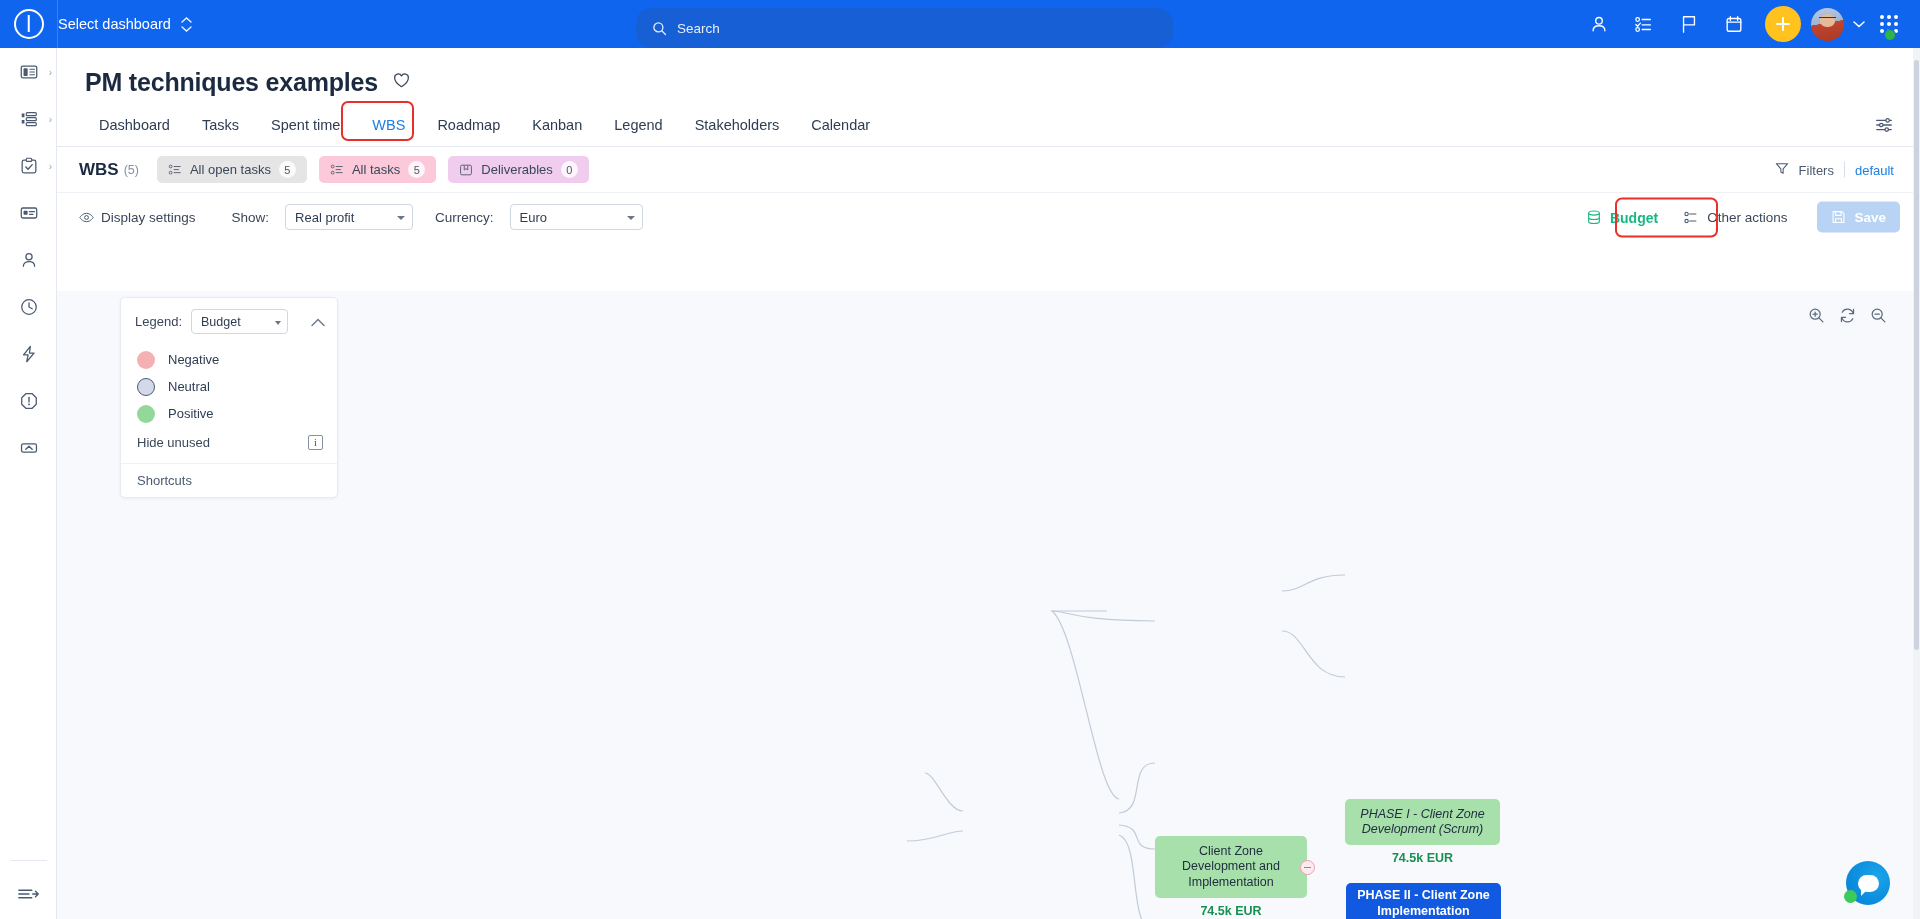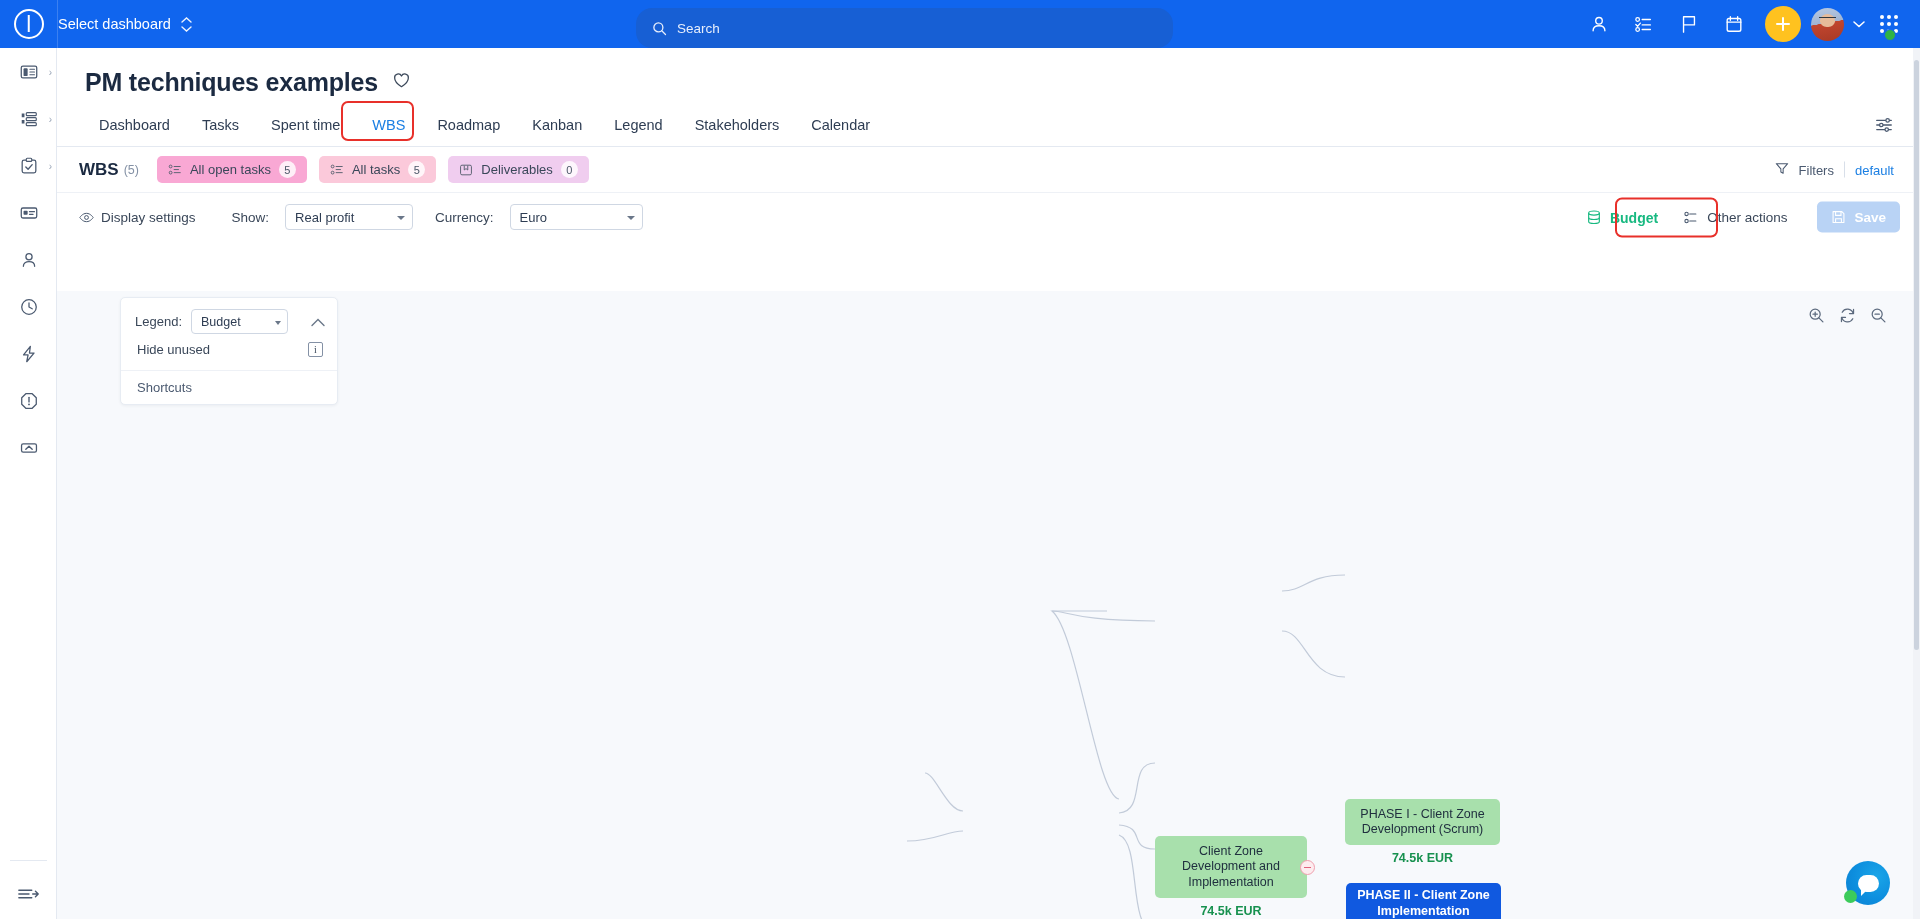--- a/index.html
+++ b/index.html
@@ -529,21 +529,21 @@
           <circle cx="8" cy="11" r="1.9" stroke="#4b5a70" stroke-width="1.4" fill="#fff"></circle>
           <circle cx="14" cy="16" r="1.9" stroke="#4b5a70" stroke-width="1.4" fill="#fff"></circle>
         </svg>
     </div>
   </div>
 
   <div class="wbs-bar">
     <span class="wbs-title">WBS</span>
     <span class="wbs-count">(5)</span>
     <div class="chips">
-      <div class="chip" style="background:#f9a8d4;">
+      <div class="chip" style="background:#e5e5e5;">
         <svg width="14" height="14" viewBox="0 0 16 16">
             <circle cx="3" cy="4" r="1.6" stroke="#5a6170" stroke-width="1.1" fill="none"></circle>
             <circle cx="3" cy="11" r="1.6" stroke="#5a6170" stroke-width="1.1" fill="none"></circle>
             <path d="M7 4h7M7 11h7M7 7.5h5" stroke="#5a6170" stroke-width="1.1" stroke-linecap="round"></path>
           </svg>
         <span>All open tasks</span>
         <span class="chip-count">5</span>
       </div>
       <div class="chip" style="background:#fbc9da;">
         <svg width="14" height="14" viewBox="0 0 16 16">
@@ -651,20 +651,34 @@
         <div class="legend-sel">
           <span>Budget</span>
           <span class="caret"></span>
         </div>
         <span class="legend-collapse">
           <svg width="14" height="9" viewBox="0 0 14 9">
               <path d="M1 7.5L7 1.5l6 6" stroke="#6a7789" stroke-width="1.4" fill="none" stroke-linecap="round"></path>
             </svg>
         </span>
       </div>
+      <div class="legend-rows">
+        <div class="legend-row">
+          <span class="swatch" style="background:#f5b0b4;"></span>
+          <span>Negative</span>
+        </div>
+        <div class="legend-row">
+          <span class="swatch" style="background:#d4d9ea;border:1.4px solid #4b5a70;"></span>
+          <span>Neutral</span>
+        </div>
+        <div class="legend-row">
+          <span class="swatch" style="background:#93d79b;"></span>
+          <span>Positive</span>
+        </div>
+      </div>
       <div class="legend-hide">
         <span>Hide unused</span>
         <span class="info-box">i</span>
       </div>
       <div class="legend-foot">
         <span>Shortcuts</span>
       </div>
     </div>
 
     <svg class="links" width="1863" height="628">
@@ -683,21 +697,21 @@
         <path d="M1062 544 C 1085 552, 1070 640, 1098 640"></path>
 
         <path d="M1225 300 C 1248 300, 1250 284, 1288 284"></path>
 
         <path d="M1225 340 C 1248 340, 1250 386, 1288 386"></path>
 
         <path d="M995 320 C 1010 320, 1020 330, 1098 330"></path>
       </g>
     </svg>
 
-    <div class="node green" style="left:1288px; top:508px; width:155px; height:46px;">
+    <div class="node green" style="left:1288px; top:508px; width:155px; height:46px;font-style:italic;">
       <span>PHASE I - Client Zone Development (Scrum)</span>
     </div>
     <div class="node-val pos" style="left:1288px; top:560px; width:155px;">74.5k EUR</div>
 
     <div class="node blue" style="left:1289px; top:592px; width:155px; height:57px;">
       <span>PHASE II - Client Zone Implementation (Waterfall)</span>
     </div>
 
     <div class="node green" style="left:1098px; top:545px; width:152px; height:62px;">
       <span>Client Zone Development and Implementation</span>

